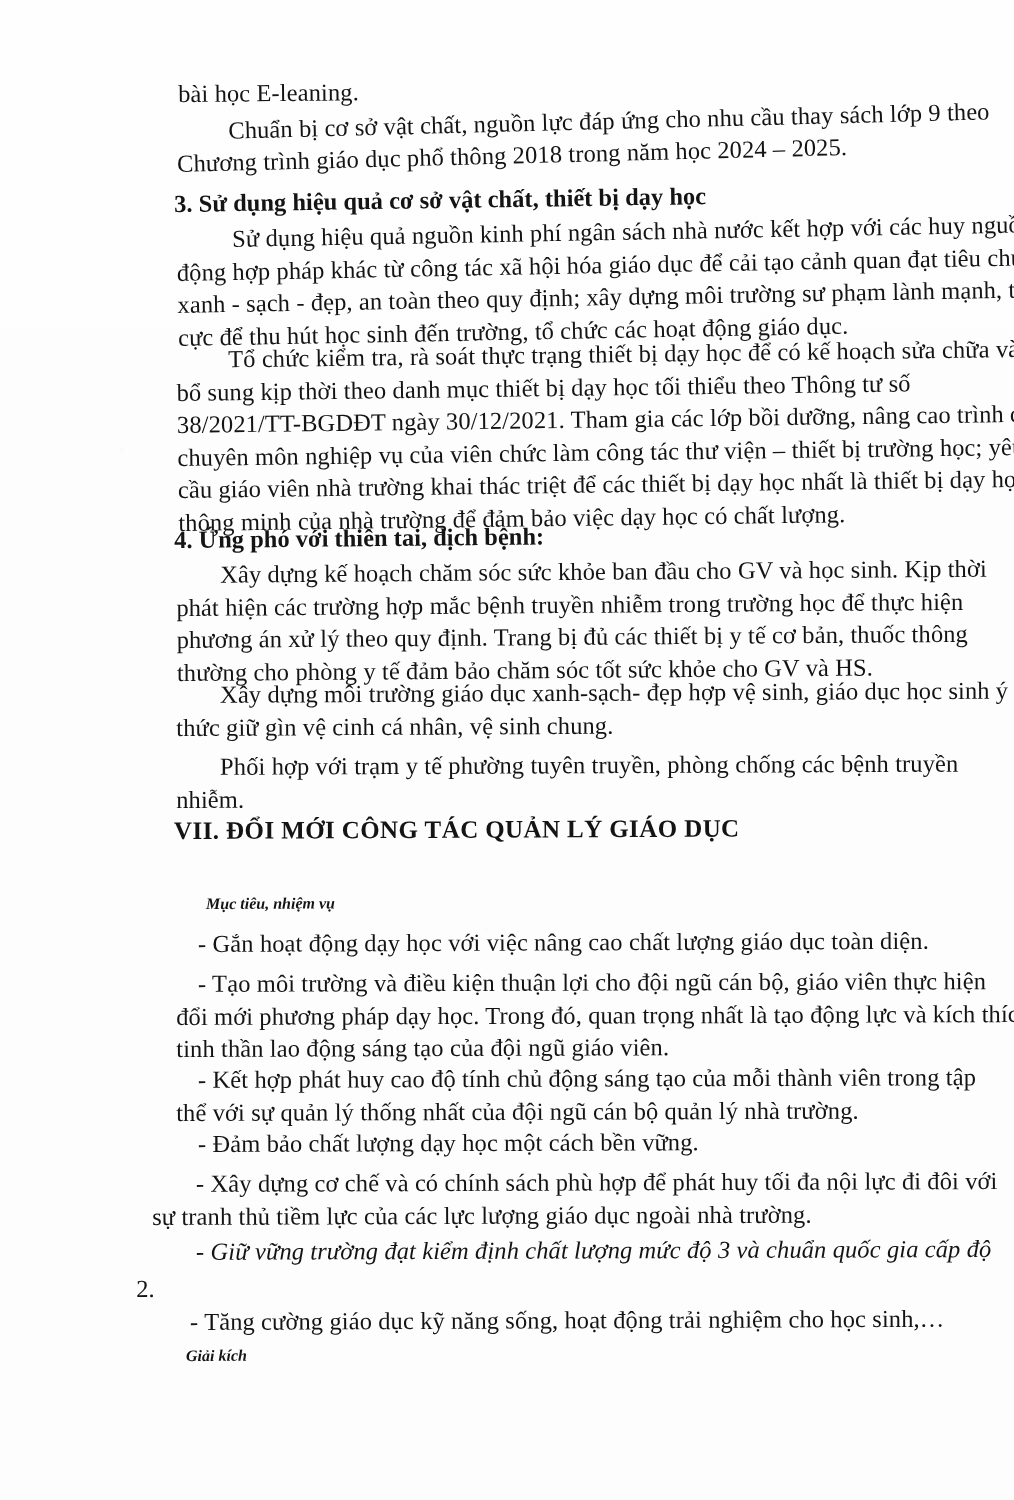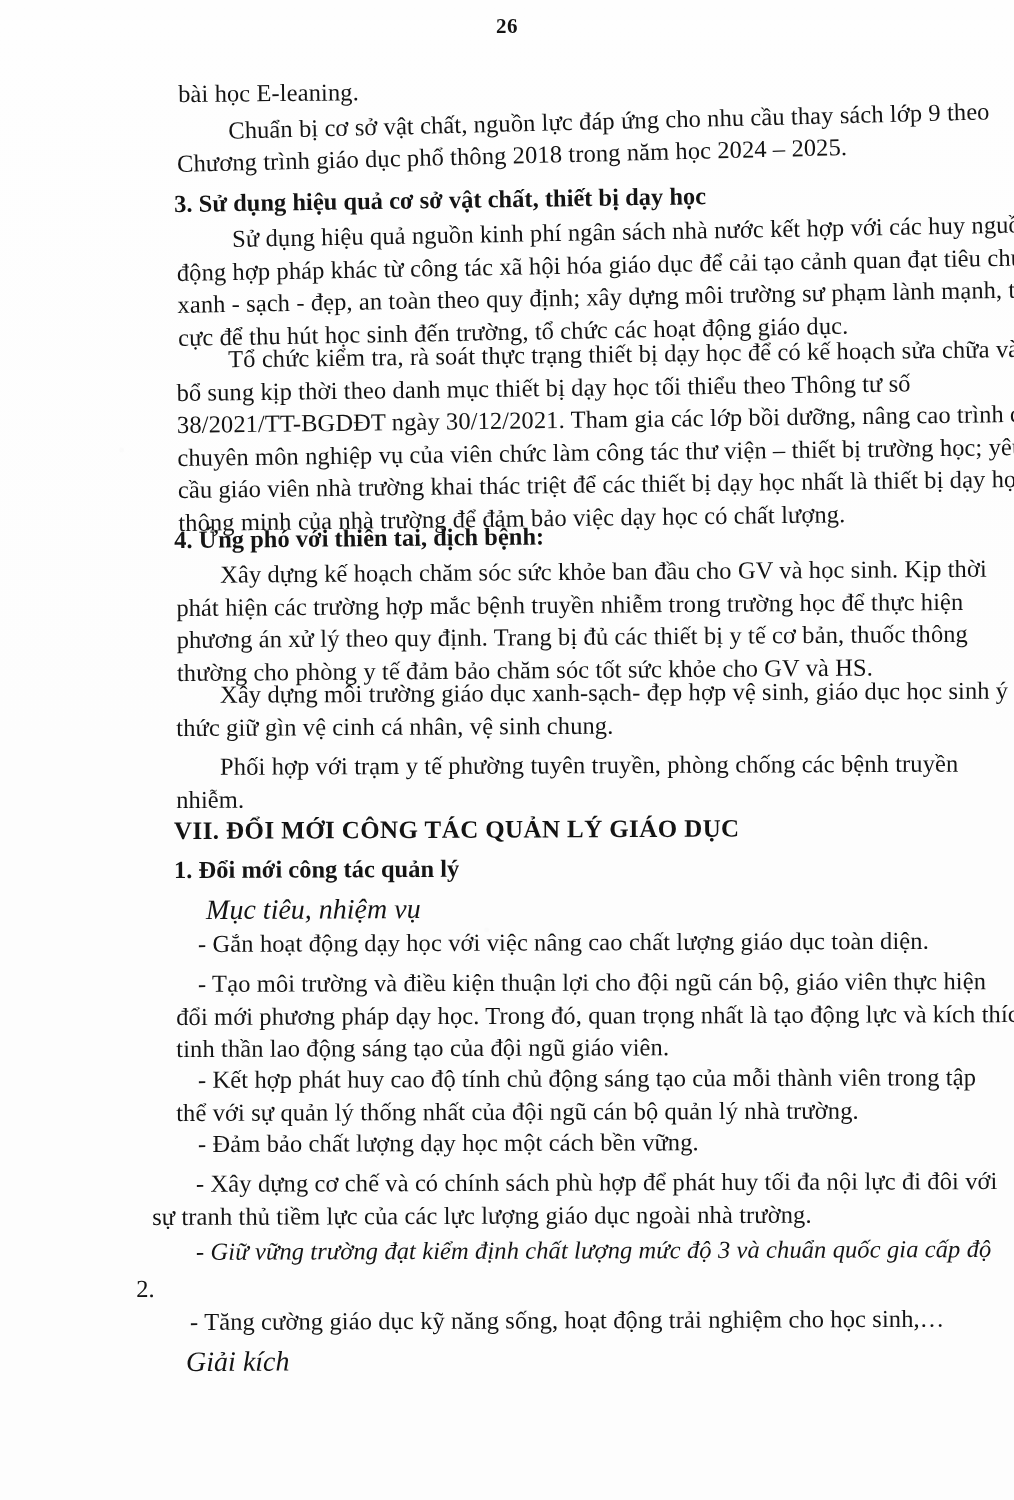--- a/index.html
+++ b/index.html
@@ -55,36 +55,35 @@
   .heading-bold {
     font-size: 24.5px;
     font-weight: 700;
   }
   .heading-caps {
     font-size: 25px;
     font-weight: 700;
     letter-spacing: 0.4px;
   }
   .italic-bold {
-    font-size: 28px;
-    font-weight: 400;
+    font-size: 16px;
+    font-weight: 700;
     font-style: italic;
   }
   .italic-body {
     font-style: italic;
   }
 </style>
 </head>
 <body>
 
 <div id="page">
 
   <div id="paper-grain"></div>
 
-  <div id="page-number">26</div>
 
   <div class="block" style="left:178px; top:82px; transform: rotate(-0.55deg);">
     <div class="line body-text">bài học E-leaning.</div>
   </div>
 
   <div class="block" style="left:176px; top:120px; transform: rotate(-1.45deg);">
     <div class="line body-text" style="margin-left:52px;">Chuẩn bị cơ sở vật chất, nguồn lực đáp ứng cho nhu cầu thay sách lớp 9 theo</div>
     <div class="line body-text" style="margin-top:7px;">Chương trình giáo dục phổ thông 2018 trong năm học 2024 – 2025.</div>
   </div>
 
@@ -126,23 +125,20 @@
 
   <div class="block" style="left:176px; top:755px; transform: rotate(-0.25deg);">
     <div class="line body-text" style="margin-left:44px;">Phối hợp với trạm y tế phường tuyên truyền, phòng chống các bệnh truyền</div>
     <div class="line body-text" style="margin-top:8px;">nhiễm.</div>
   </div>
 
   <div class="block" style="left:174px; top:818px; transform: rotate(-0.25deg);">
     <div class="line heading-caps">VII. ĐỔI MỚI CÔNG TÁC QUẢN LÝ GIÁO DỤC</div>
   </div>
 
-  <div class="block" style="left:174px; top:858px; transform: rotate(-0.25deg);">
-    <div class="line heading-bold">1. Đổi mới công tác quản lý</div>
-  </div>
 
   <div class="block" style="left:206px; top:896px; transform: rotate(-0.25deg);">
     <div class="line italic-bold">Mục tiêu, nhiệm vụ</div>
   </div>
 
   <div class="block" style="left:198px; top:932px; transform: rotate(-0.25deg);">
     <div class="line body-text">- Gắn hoạt động dạy học với việc nâng cao chất lượng giáo dục toàn diện.</div>
   </div>
 
   <div class="block" style="left:176px; top:972px; transform: rotate(-0.2deg);">

